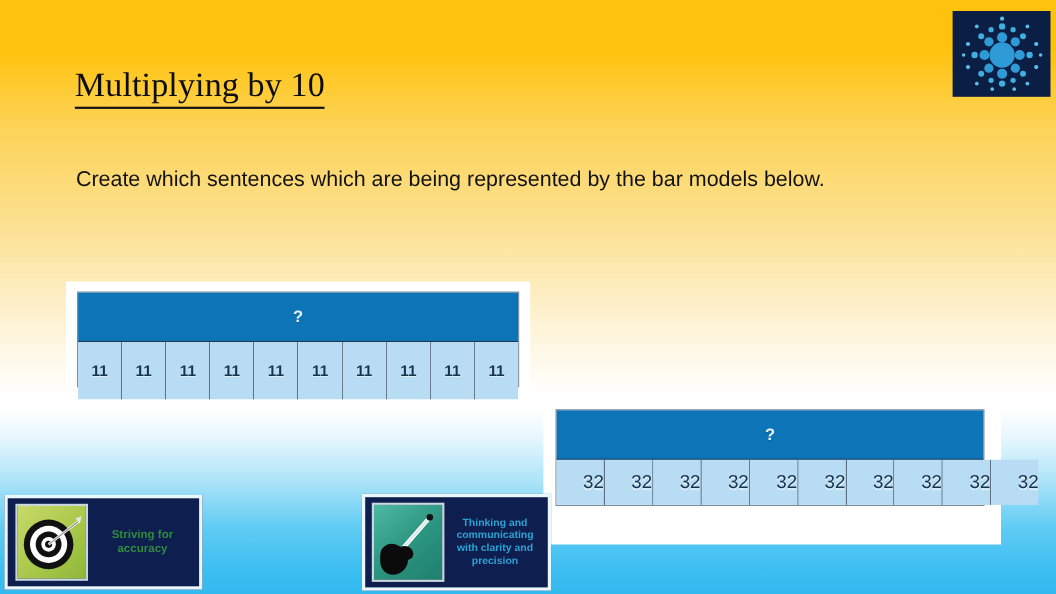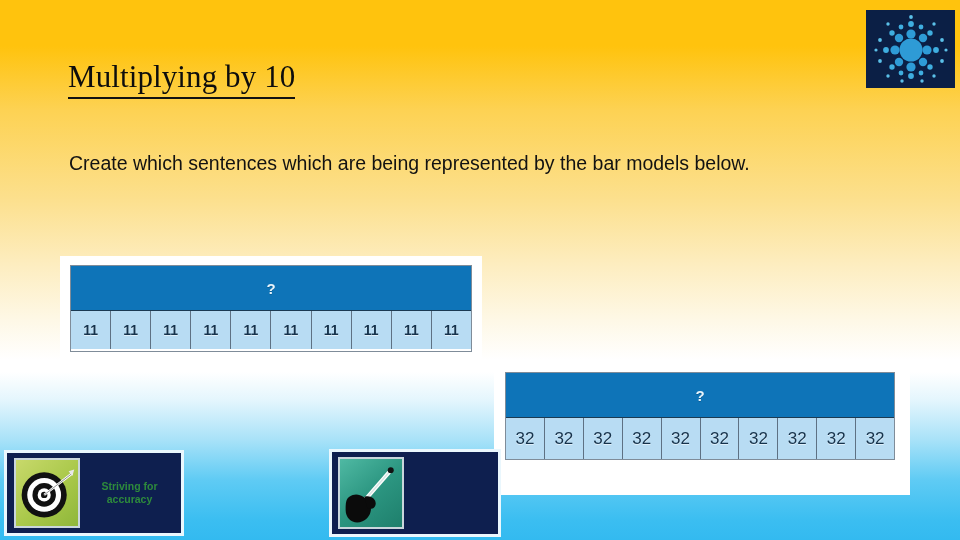--- a/index.html
+++ b/index.html
@@ -114,42 +114,42 @@
   #model-1 .bm-inner {
     left: 10px;
     top: 9px;
     width: 402px;
     height: 87px;
   }
   #model-1 .bm-total {
     height: 45px;
     font-size: 15px;
   }
-  #model-1 .bm-parts { height: 38px; }
+  #model-1 .bm-parts { height: 52px; }
   #model-1 .bm-cell { font-size: 14px; }
 
   
   #model-2 {
     left: 494px;
     top: 366px;
     width: 416px;
     height: 129px;
   }
   #model-2 .bm-inner {
     left: 11px;
     top: 6px;
     width: 390px;
     height: 88px;
   }
   #model-2 .bm-total {
     height: 45px;
     font-size: 15px;
   }
   #model-2 .bm-parts { height: 41px; }
-  #model-2 .bm-cell { font-size: 17px; font-weight: normal; }
+  #model-2 .bm-cell { font-size: 17px; font-weight: normal; padding-left: 24px; }
 
   
   .habit-card {
     position: absolute;
     box-sizing: border-box;
     background: #0E1F4F;
     border: 3px solid #EAF7FD;
     display: flex;
     align-items: center;
     overflow: hidden;
@@ -284,20 +284,21 @@
   <div class="habit-card" id="card-precision">
     <div class="habit-thumb">
       <svg width="100%" height="100%" viewBox="0 0 66 72" preserveAspectRatio="none" aria-hidden="true">
         <line x1="12" y1="60" x2="54" y2="12" stroke="#FFFFFF" stroke-width="4.2"></line>
         <line x1="12" y1="60" x2="54" y2="12" stroke="#D8E6E4" stroke-width="1.6"></line>
         <circle cx="54" cy="12" r="3.2" fill="#111111"></circle>
         <path d="M10 40 C18 34 27 40 31 46 C35 52 33 62 24 66 C15 70 6 64 6 54 C6 47 6 43 10 40 Z" fill="#0B0B0B"></path>
         <path d="M26 40 C32 38 38 42 38 47 C38 52 33 54 29 52 Z" fill="#0B0B0B"></path>
       </svg>
     </div>
+    <div class="habit-label">Thinking and communicating with clarity and precision</div>
   </div>
 
   <div id="logo">
     <svg width="100%" height="100%" viewBox="0 0 89 78" aria-hidden="true">
       <g fill="#2E9BD6">
         <circle cx="45" cy="40" r="11.5"></circle>
         <circle cx="45" cy="24" r="4.6"></circle>
         <circle cx="45" cy="57" r="4.6"></circle>
         <circle cx="29" cy="40" r="4.6"></circle>
         <circle cx="61" cy="40" r="4.6"></circle>

